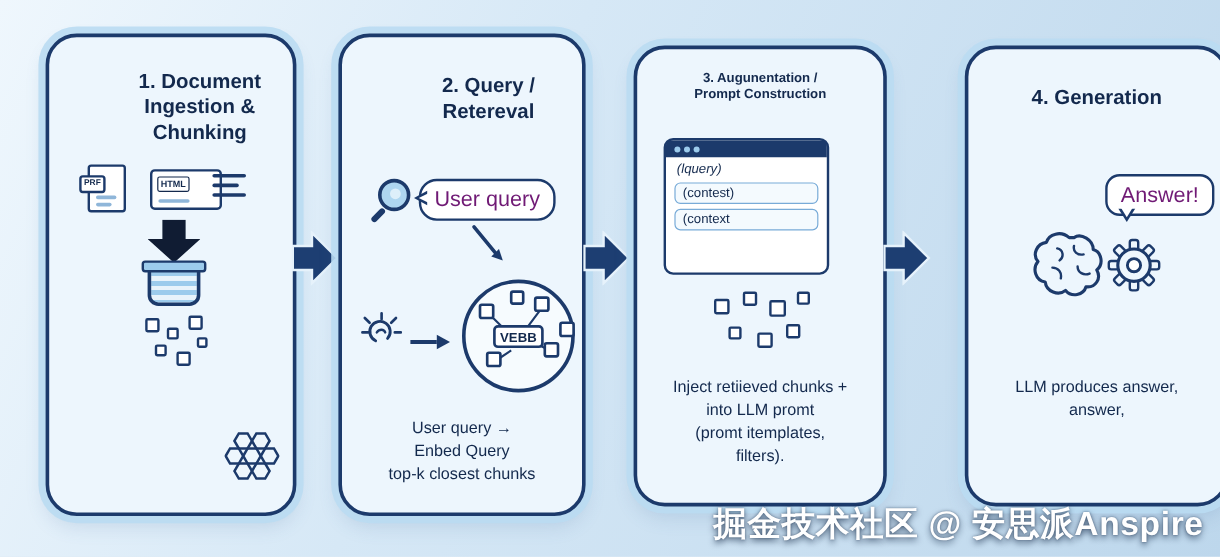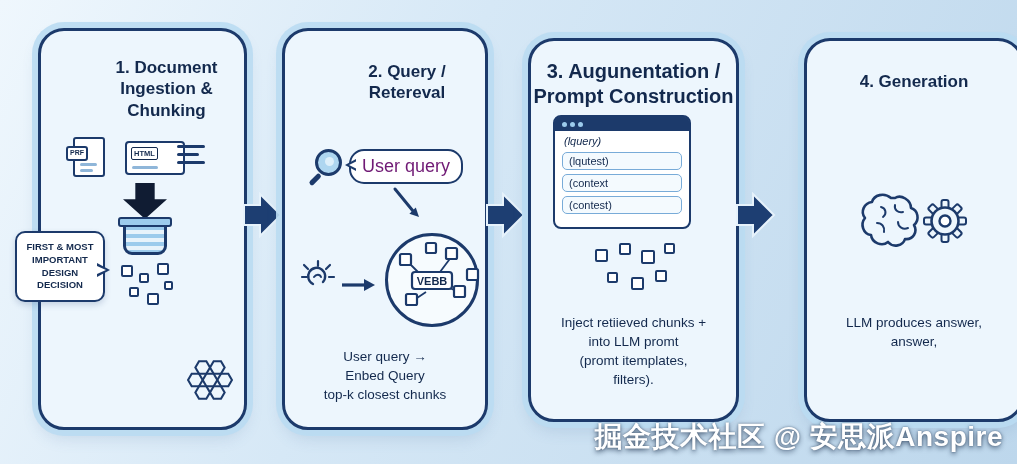--- a/index.html
+++ b/index.html
@@ -9,21 +9,21 @@
   .card{position:absolute;background:#edf6fd;border:3px solid #1c3a6b;border-radius:26px;
     box-shadow:0 0 0 6px rgba(186,219,242,.9),0 8px 16px rgba(70,110,160,.18);}
   .card1{left:38px;top:28px;width:209px;height:402px;}
   .card2{left:282px;top:28px;width:206px;height:402px;}
   .card3{left:528px;top:38px;width:211px;height:384px;}
   .card4{left:804px;top:38px;width:220px;height:384px;}
   .title{position:absolute;left:0;right:0;text-align:center;color:#13294d;font-weight:bold;
     font-size:17px;line-height:1.25;white-space:pre-line;}
   .card1 .title{top:26px;padding-left:48px;}
   .card2 .title{top:30px;padding-left:44px;}
-  .card3 .title{top:18px;font-size:20px;}
+  .card3 .title{top:18px;font-size:11px;}
   .card4 .title{top:30px;}
   .body{position:absolute;left:6px;right:6px;text-align:center;color:#13294d;
     font-size:13.5px;line-height:1.42;white-space:pre-line;font-weight:500;top:272px;}
   
   .pdf-icon{position:absolute;left:32px;top:106px;width:32px;height:40px;background:#fff;
     border:2.5px solid #1c3a6b;border-radius:3px;}
   .pdf-badge{position:absolute;left:-9px;top:7px;background:#fff;border:2px solid #1c3a6b;
     border-radius:3px;font-size:7px;font-weight:bold;color:#13294d;padding:0 2px;line-height:1.5;}
   .doc-line{position:absolute;height:2.5px;background:#8fb6d9;border-radius:2px;}
   .pdf-icon .l1{left:5px;top:24px;width:17px;}
@@ -113,24 +113,20 @@
     <div class="down-arrow"></div>
     <div class="bucket"></div>
 
     <div class="sq" style="left:80px;top:234px"></div>
     <div class="sq" style="left:98px;top:242px;width:10px;height:10px"></div>
     <div class="sq" style="left:116px;top:232px"></div>
     <div class="sq" style="left:88px;top:256px;width:10px;height:10px"></div>
     <div class="sq" style="left:106px;top:262px"></div>
     <div class="sq" style="left:123px;top:250px;width:9px;height:9px"></div>
 
-    <div class="callout">FIRST &amp; MOST
-IMPORTANT
-DESIGN
-DECISION</div>
 
 
     <svg class="honeycomb" width="46" height="42" viewBox="0 0 44 40">
       <g fill="none" stroke="#1c3a6b" stroke-width="2">
         <polygon points="-7,0 -3.5,-6 3.5,-6 7,0 3.5,6 -3.5,6" transform="translate(15,8)"></polygon>
         <polygon points="-7,0 -3.5,-6 3.5,-6 7,0 3.5,6 -3.5,6" transform="translate(29,8)"></polygon>
         <polygon points="-7,0 -3.5,-6 3.5,-6 7,0 3.5,6 -3.5,6" transform="translate(8,20)"></polygon>
         <polygon points="-7,0 -3.5,-6 3.5,-6 7,0 3.5,6 -3.5,6" transform="translate(22,20)"></polygon>
         <polygon points="-7,0 -3.5,-6 3.5,-6 7,0 3.5,6 -3.5,6" transform="translate(36,20)"></polygon>
         <polygon points="-7,0 -3.5,-6 3.5,-6 7,0 3.5,6 -3.5,6" transform="translate(15,32)"></polygon>
@@ -198,23 +194,22 @@
     <h2 class="title">3. Augunentation /
 Prompt Construction</h2>
 
     <div class="pwindow">
       <div class="bar">
         <span class="dot"></span>
         <span class="dot"></span>
         <span class="dot"></span>
       </div>
       <div class="prow0">(lquery)</div>
-      <div class="prowbox">(lqutest)</div>
+      <div class="prowbox">(contest)</div>
       <div class="prowbox">(context</div>
-      <div class="prowbox">(contest)</div>
     </div>
 
     <div class="sq" style="left:64px;top:208px;width:13px;height:13px"></div>
     <div class="sq" style="left:88px;top:202px"></div>
     <div class="sq" style="left:110px;top:209px;width:14px;height:14px"></div>
     <div class="sq" style="left:133px;top:202px;width:11px;height:11px"></div>
     <div class="sq" style="left:76px;top:231px;width:11px;height:11px"></div>
     <div class="sq" style="left:100px;top:236px;width:13px;height:13px"></div>
     <div class="sq" style="left:124px;top:229px"></div>
 
@@ -224,20 +219,21 @@
 filters).</p>
   </section>
 
   <svg class="flow-arrow" style="left:736px" width="40" height="46" viewBox="0 0 40 46">
     <polygon points="1,13 17,13 17,2 38,23 17,44 17,33 1,33" fill="#1d3e72" stroke="#e6f2fb" stroke-width="2"></polygon>
   </svg>
 
   <section class="card card4">
     <h2 class="title">4. Generation</h2>
 
+    <div class="bubble answer-bubble">Answer!</div>
 
     <svg class="braingear" width="116" height="66" viewBox="0 0 116 66">
       <g>
         <path d="M34,9 C27,3 17,6 15,13 C7,14 3,23 8,29 C3,35 6,45 14,46 C15,54 25,58 31,53 C36,59 46,57 48,50 C56,51 61,43 57,36 C63,31 61,21 54,19 C54,11 44,5 38,9 Z" fill="#edf6fd" stroke="#1c3a6b" stroke-width="2.6" stroke-linejoin="round"></path>
         <path d="M24,18 c5,1 6,7 2,10 M38,16 c-1,5 3,8 8,7 M20,34 c5,0 8,4 7,9 M41,33 c0,5 5,8 10,6" fill="none" stroke="#1c3a6b" stroke-width="2" stroke-linecap="round"></path>
       </g>
       <g transform="translate(88,32)">
         <g fill="#edf6fd" stroke="#1c3a6b" stroke-width="2">
           <rect x="-3.5" y="-21" width="7" height="9" rx="2"></rect>
           <rect x="-3.5" y="-21" width="7" height="9" rx="2" transform="rotate(45)"></rect>

